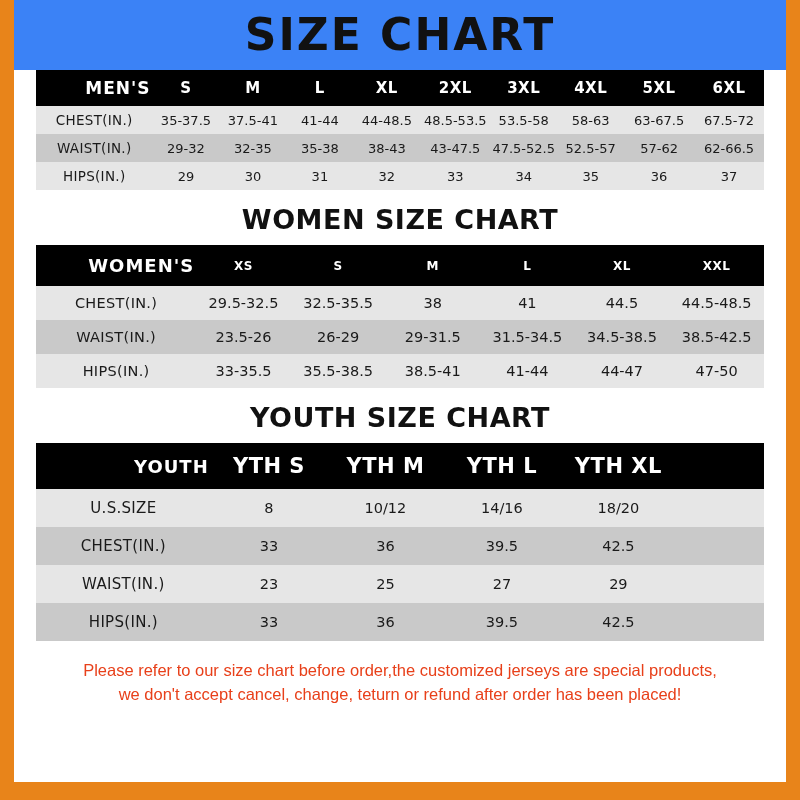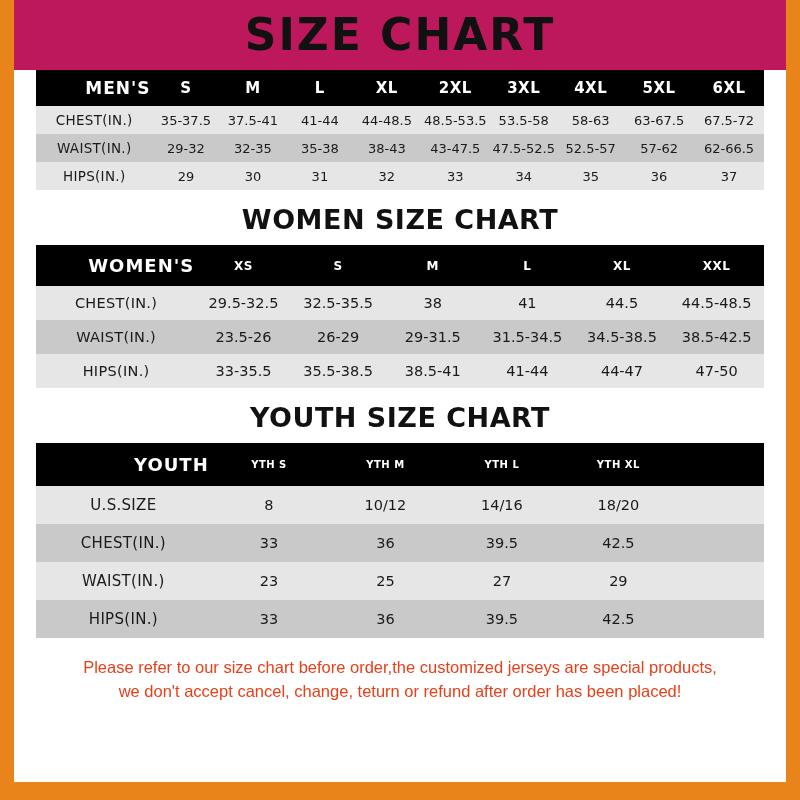--- a/index.html
+++ b/index.html
@@ -17,21 +17,21 @@
     position: relative;
     width: 800px;
     height: 800px;
     box-sizing: border-box;
     border-left: 14px solid #e8841a;
     border-right: 14px solid #e8841a;
     background: #ffffff;
   }
   .banner {
     height: 70px;
-    background: #be185d;
+    background: #3b82f6;
     display: flex;
     align-items: center;
     justify-content: center;
   }
   .banner-title {
     font-family: "DejaVu Sans", sans-serif;
     font-weight: bold;
     font-size: 44px;
     letter-spacing: 2px;
     color: #111111;
@@ -91,21 +91,21 @@
   }
   .size-table tbody tr.odd { background: #e6e6e6; }
   .size-table tbody tr.even { background: #c9c9c9; }
 
   
   #women-table thead th { font-size: 12px; padding: 10px 2px; }
   #women-table thead th.rowlabel { font-size: 18px; }
   #women-table tbody td { font-size: 14.5px; padding: 9px 2px; }
   #women-table tbody td.rowlabel { font-size: 14.5px; }
 
-  #youth-table thead th { font-size: 10px; padding: 11px 2px; }
+  #youth-table thead th { font-size: 21px; padding: 11px 2px; }
   #youth-table thead th.rowlabel { font-size: 18px; }
   #youth-table tbody td { font-size: 14.5px; padding: 10px 2px; }
   #youth-table tbody td.rowlabel { font-size: 15px; }
 
   .notice {
     margin-top: 18px;
     text-align: center;
     color: #e8401a;
     font-family: "Liberation Sans", sans-serif;
     font-size: 16.5px;

